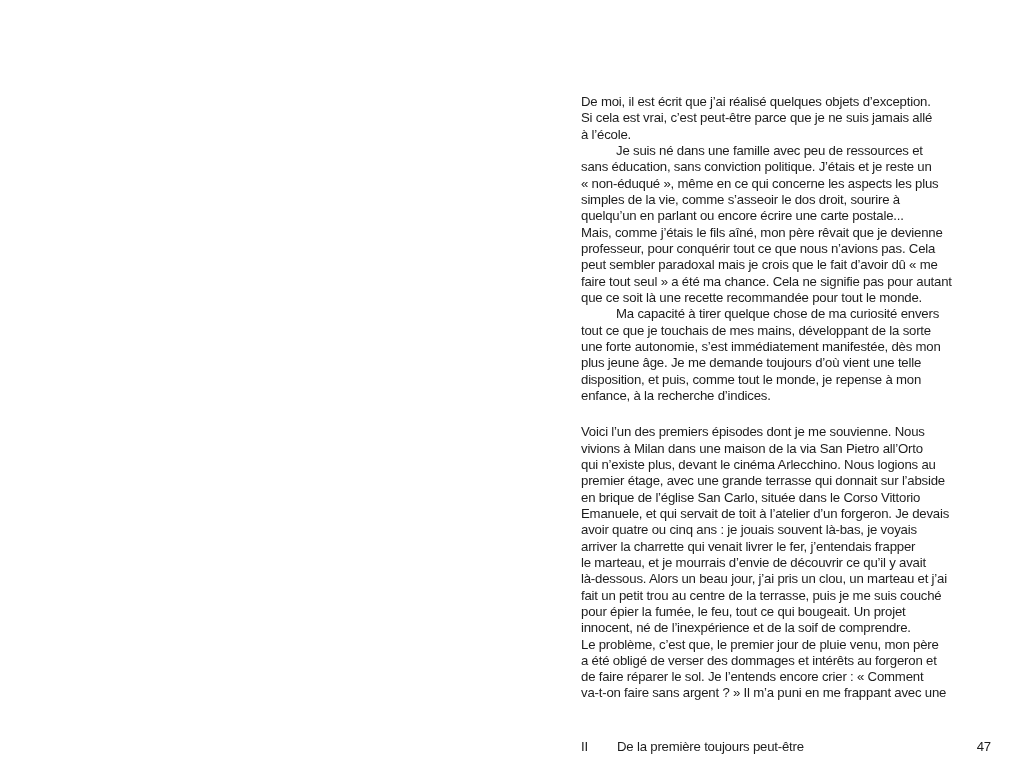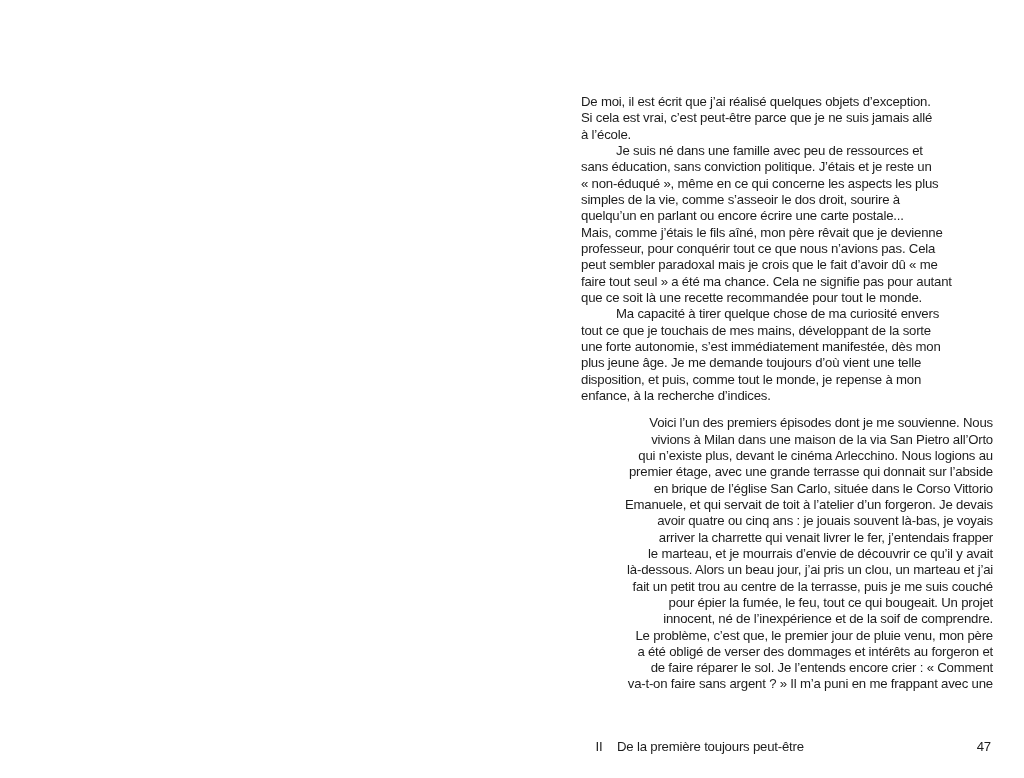--- a/index.html
+++ b/index.html
@@ -27,36 +27,34 @@
     letter-spacing: -0.2px;
   }
   .para {
     white-space: pre;
     margin: 0;
   }
   .para.indent {
     text-indent: 35px;
   }
   .para.gap {
-    margin-top: 11px;
-    text-align: right;
+    margin-top: 20px;
   }
   .footer {
     position: absolute;
     left: 581px;
     top: 739px;
     width: 410px;
     font-size: 13.2px;
     line-height: 16.33px;
     letter-spacing: -0.2px;
   }
   .chapter-num {
     display: inline-block;
     width: 36px;
-    text-align: center;
   }
   .page-num {
     position: absolute;
     right: 0;
     top: 0;
   }
 </style>
 </head>
 <body>
 

